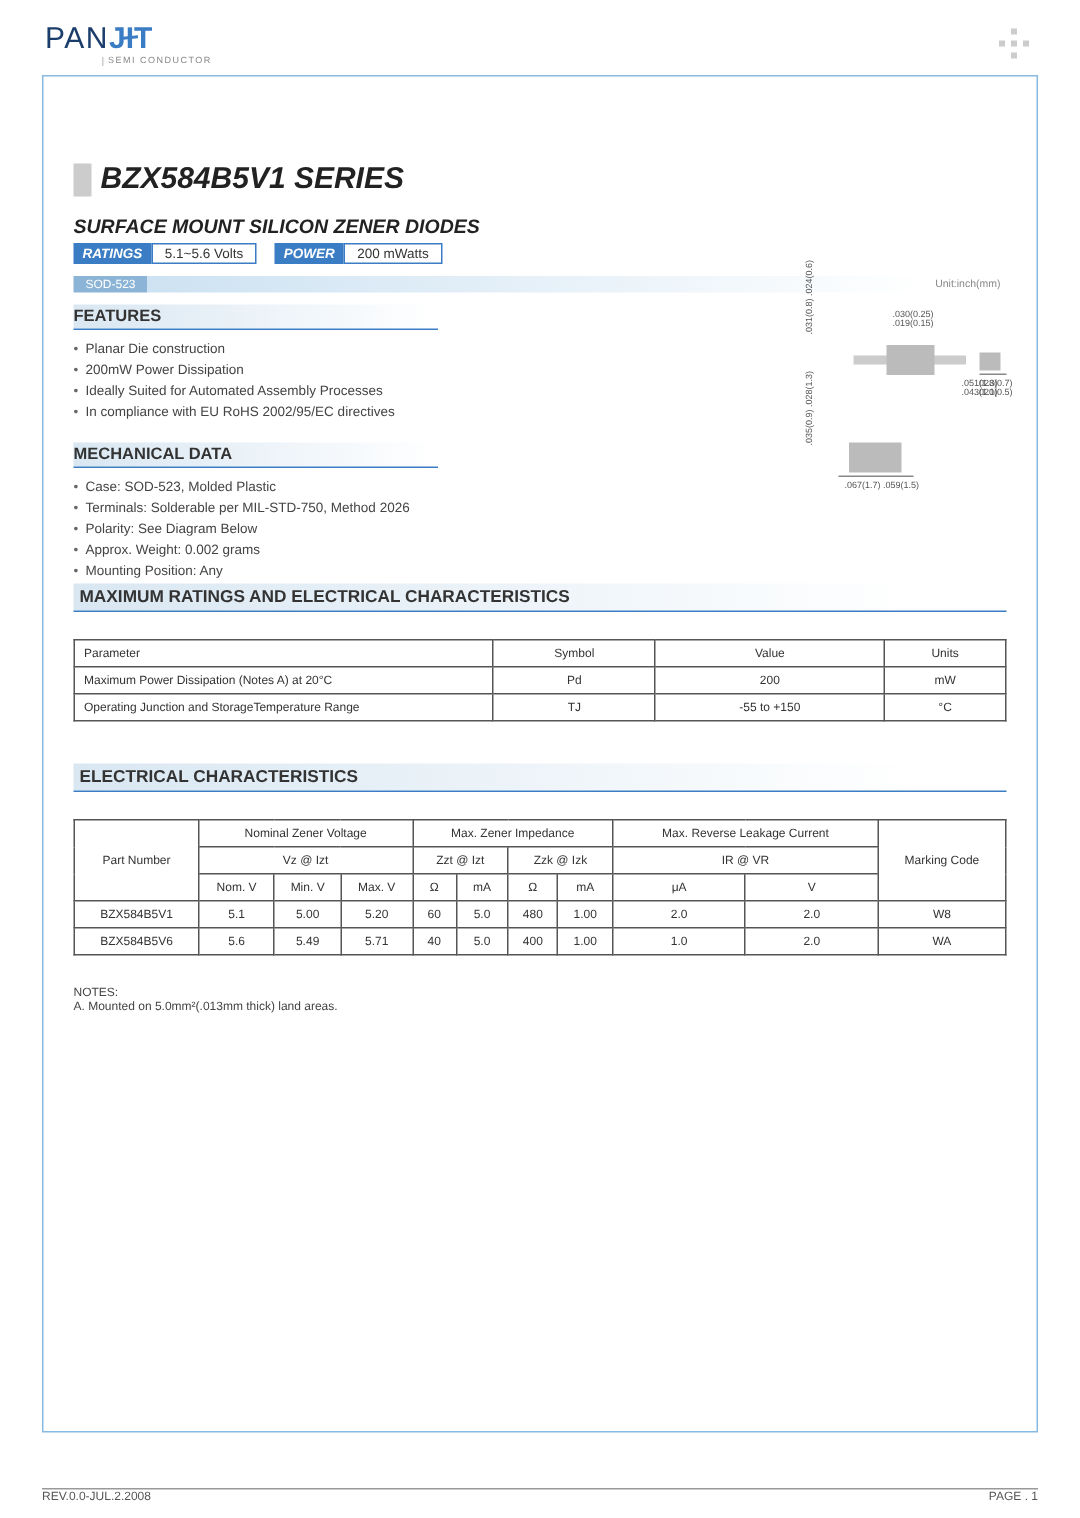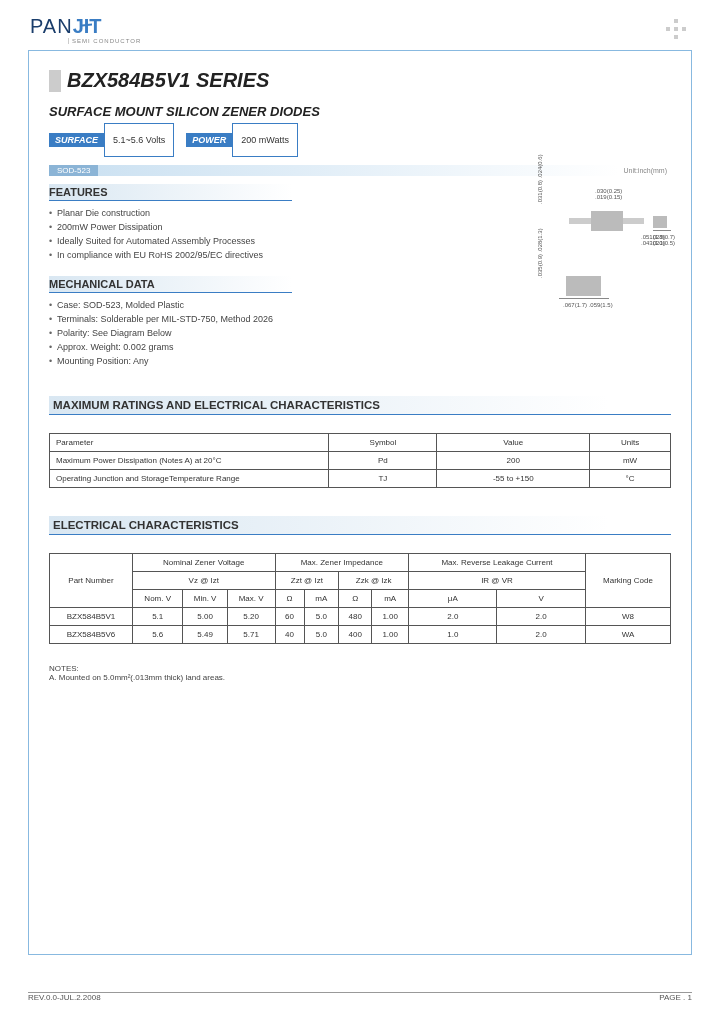--- a/index.html
+++ b/index.html
@@ -24,27 +24,27 @@
   .logo-sub { font-size: 6px; color: #888; letter-spacing: 1px; margin-left: 38px; border-left: 1px solid #ccc; padding-left: 3px; }
   .dots { position: relative; width: 30px; height: 30px; }
   .dot { position: absolute; width: 4px; height: 4px; background: #ccc; }
   .page-border {
     border: 1px solid #88b9e0;
     margin: 0 28px 35px 28px;
     padding: 18px 20px 20px 20px;
     min-height: 905px;
     position: relative;
   }
-  .title-row { display: flex; align-items: flex-end; margin-bottom: 12px; }
+  .title-row { display: flex; align-items: flex-end; margin-bottom: 12px; margin-top: 39px; }
   .title-box { width: 12px; height: 22px; background: #ccc; margin-right: 6px; }
   .title { font-size: 20px; font-weight: bold; font-style: italic; color: #222; }
   .subtitle { font-size: 13px; font-weight: bold; font-style: italic; color: #222; margin-bottom: 4px; }
   .spec-row { display: flex; align-items: center; gap: 0; margin-bottom: 8px; font-size: 9px; }
   .spec-label { background: #3a7dc4; color: #fff; padding: 2px 6px; font-weight: bold; font-style: italic; }
-  .spec-val { border: 1px solid #3a7dc4; padding: 11px 8px; color: #333; }
+  .spec-val { border: 1px solid #3a7dc4; padding: 1px 8px; color: #333; }
   .spec-gap { width: 12px; }
   .sod-row { display: flex; align-items: center; font-size: 8px; }
   .sod-lab { background: #8bb4d6; color: #fff; padding: 1px 8px; }
   .sod-bar { flex: 1; height: 11px; background: linear-gradient(to right, #cde2f2, #fff); }
   .sod-unit { font-size: 7px; color: #888; padding: 0 4px; }
   .section-hdr {
     background: linear-gradient(to right, #d9e7f2, #fff);
     border-bottom: 1px solid #3a7dc4;
     padding: 2px 0;
     font-size: 11px;
@@ -67,21 +67,21 @@
   .diag-side-line { border-bottom: 1px solid #888; width: 18px; }
   .diag-bot { position: absolute; top: 90px; left: 30px; width: 90px; height: 50px; }
   .diag-bot-body { position: absolute; top: 0; left: 25px; width: 35px; height: 20px; background: #bbb; }
   .diag-dim { font-size: 6px; color: #555; position: absolute; }
   .big-hdr {
     border-bottom: 1px solid #3a7dc4;
     background: linear-gradient(to right, #d9e7f2, #fff 90%);
     padding: 3px 4px;
     font-size: 11.5px;
     font-weight: bold;
-    margin: 28px 0 18px 0;
+    margin: 2px 0 18px 0;
   }
   table { border-collapse: collapse; width: 100%; font-size: 8px; color: #333; }
   th, td { border: 1px solid #555; padding: 4px 3px; text-align: center; }
   th { font-weight: normal; }
   .param-col { text-align: left; padding-left: 6px; width: 45%; }
   .notes { font-size: 8px; color: #444; margin-top: 20px; }
   .footer {
     position: absolute;
     bottom: 10px;
     left: 28px;
@@ -123,21 +123,21 @@
   </div>
 </div>
 
 <div class="page-border">
   <div class="title-row">
     <div class="title-box"></div>
     <div class="title">BZX584B5V1 SERIES</div>
   </div>
   <div class="subtitle">SURFACE MOUNT SILICON ZENER DIODES</div>
   <div class="spec-row">
-    <span class="spec-label">SURFACE</span>
+    <span class="spec-label">RATINGS</span>
     <span class="spec-val">5.1~5.6 Volts</span>
     <span class="spec-gap"></span>
     <span class="spec-label">POWER</span>
     <span class="spec-val">200 mWatts</span>
   </div>
   <div class="sod-row">
     <span class="sod-lab">SOD-523</span>
     <span class="sod-bar"></span>
     <span class="sod-unit">Unit:inch(mm)</span>
   </div>

